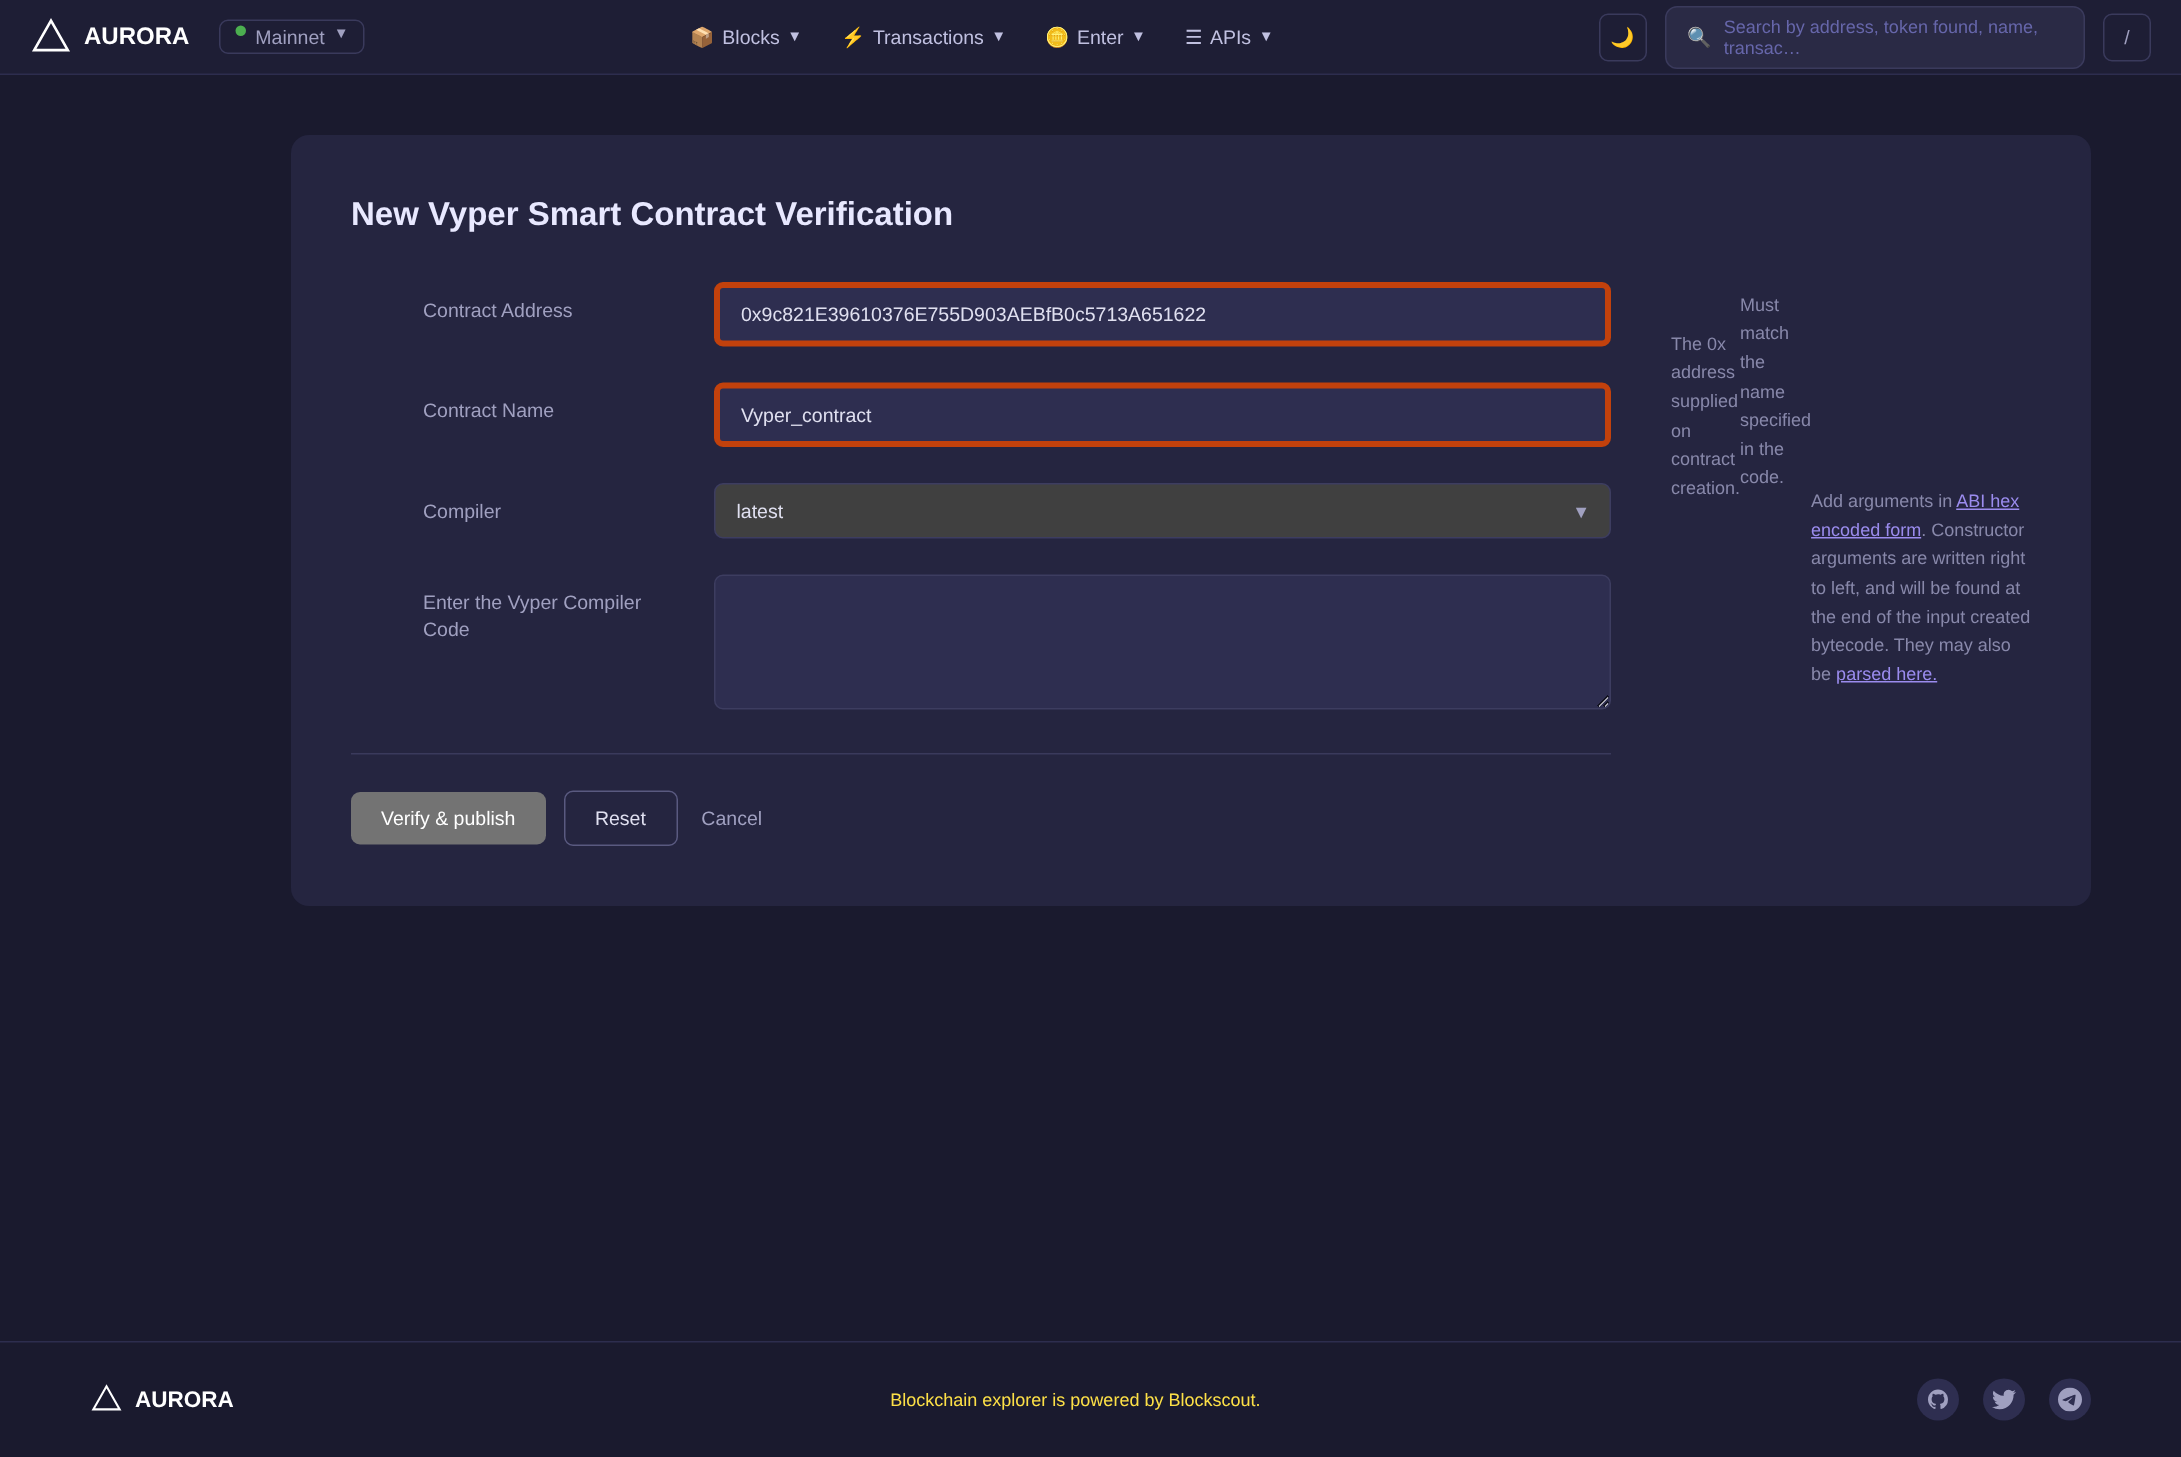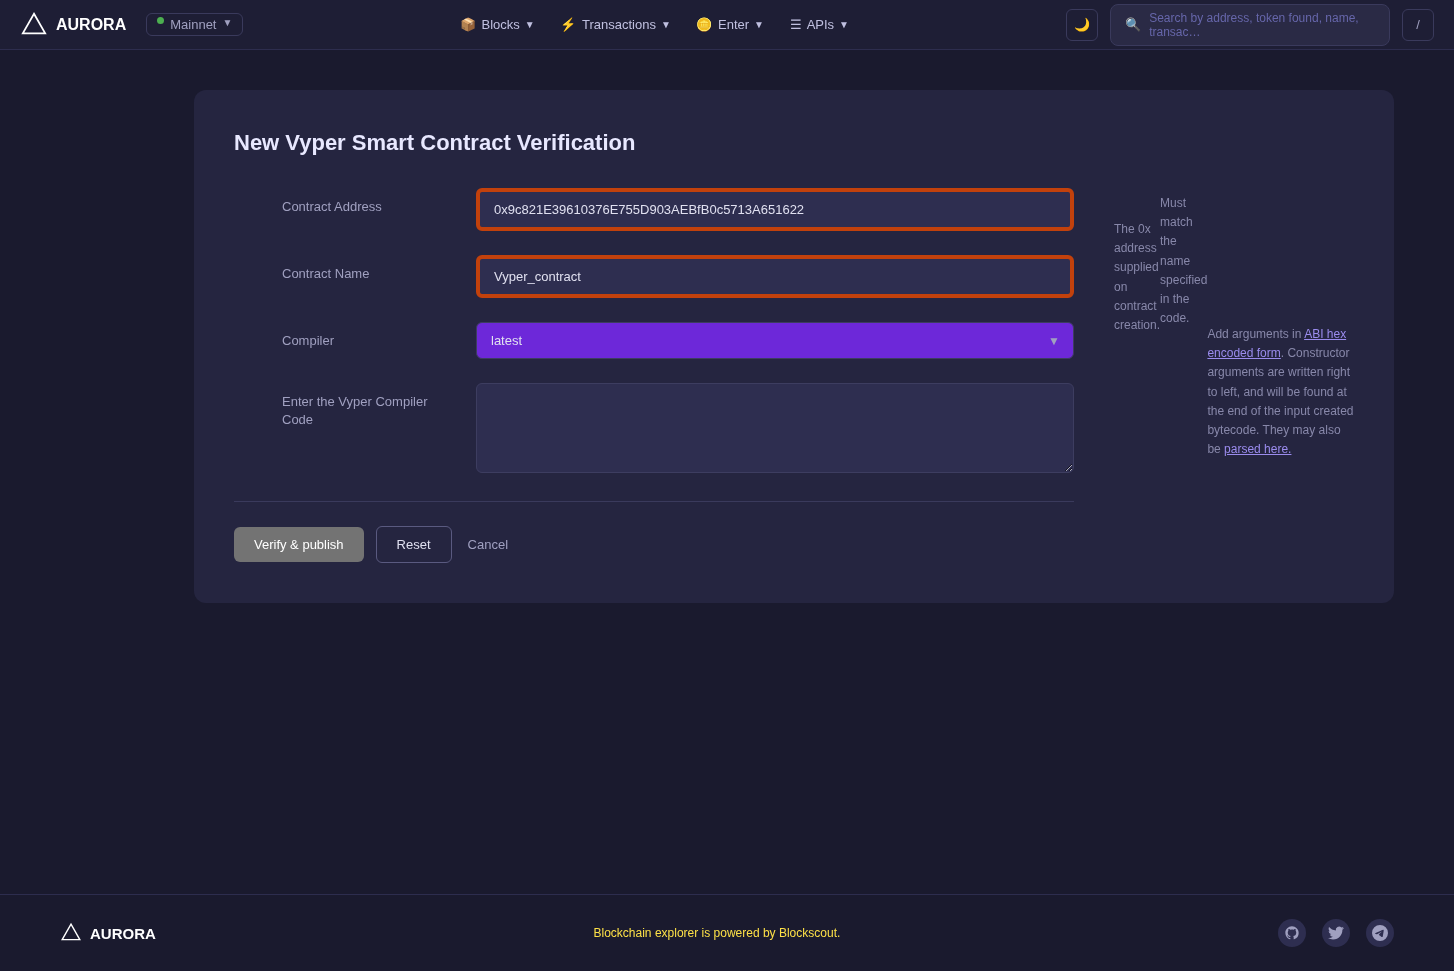--- a/index.html
+++ b/index.html
@@ -160,21 +160,21 @@
       border: 4px solid #c2410c;
       border-radius: 6px;
       padding: 10px 14px;
       color: #e0e0f0;
       font-size: 13px;
       outline: none;
     }
 
     .form-select {
       width: 100%;
-      background: #6d28d9;
+      background: #404040;
       border: 1px solid #3d3d60;
       border-radius: 6px;
       padding: 10px 14px;
       color: #e0e0f0;
       font-size: 13px;
       outline: none;
       appearance: none;
       cursor: pointer;
     }
     .select-wrapper {

